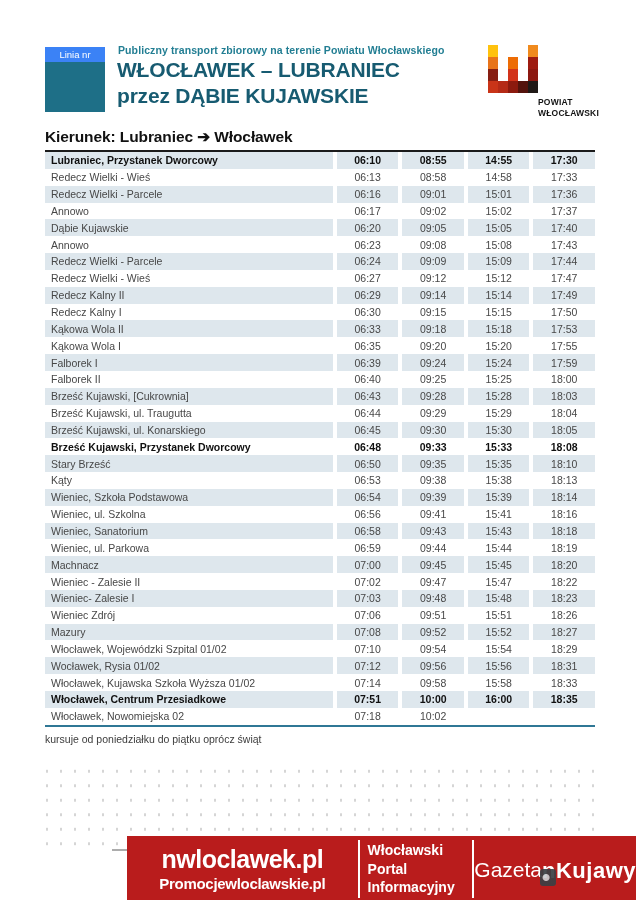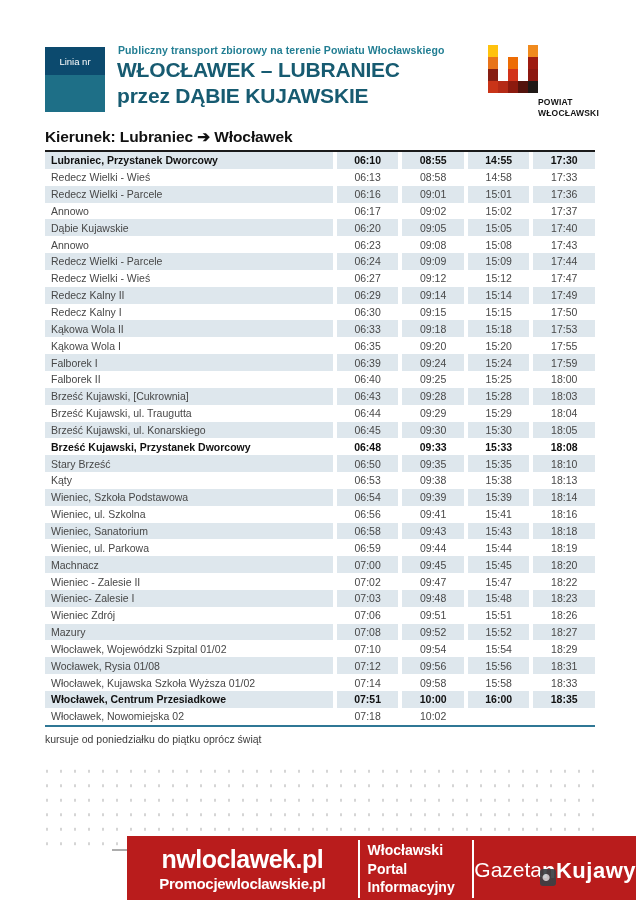--- a/index.html
+++ b/index.html
@@ -13,21 +13,21 @@
   
   .line-box {
     position: absolute; left: 45px; top: 47px; width: 60px; height: 65px;
     background: #1E6F87; display: flex; flex-direction: column;
   }
   .line-number {
     flex: 1; color: #ffffff; font-size: 35px; font-weight: 800;
     display: flex; align-items: center; justify-content: center; letter-spacing: -1px;
   }
   .line-label {
-    height: 28px; background: #0c4a6e; color: #ffffff; font-size: 9.5px;
+    height: 15px; background: #3b82f6; color: #ffffff; font-size: 9.5px;
     display: flex; align-items: center; justify-content: center;
   }
   .kicker {
     position: absolute; left: 118px; top: 44px;
     font-size: 10.5px; font-weight: 600; color: #227E93; letter-spacing: 0.1px;
   }
   .title1 {
     position: absolute; left: 117px; top: 58px;
     font-size: 21px; font-weight: 800; color: #175B71; letter-spacing: -0.2px;
   }
@@ -346,21 +346,21 @@
         <div class="cell time">18:27</div>
       </div>
       <div class="trow">
         <div class="cell name">Włocławek, Wojewódzki Szpital 01/02</div>
         <div class="cell time">07:10</div>
         <div class="cell time">09:54</div>
         <div class="cell time">15:54</div>
         <div class="cell time">18:29</div>
       </div>
       <div class="trow">
-        <div class="cell name">Wocławek, Rysia 01/08</div>
+        <div class="cell name">Wocławek, Rysia 01/02</div>
         <div class="cell time">07:12</div>
         <div class="cell time">09:56</div>
         <div class="cell time">15:56</div>
         <div class="cell time">18:31</div>
       </div>
       <div class="trow">
         <div class="cell name">Włocławek, Kujawska Szkoła Wyższa 01/02</div>
         <div class="cell time">07:14</div>
         <div class="cell time">09:58</div>
         <div class="cell time">15:58</div>

